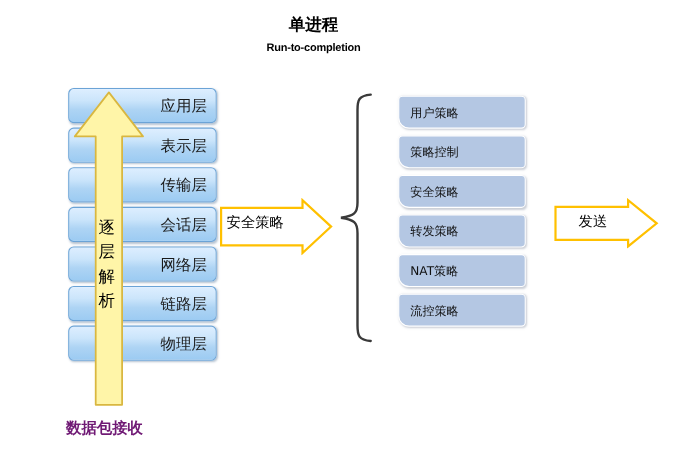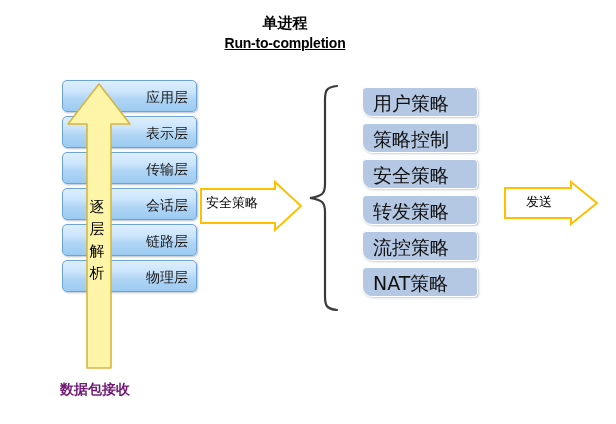--- a/index.html
+++ b/index.html
@@ -29,23 +29,22 @@
     left: 160px;
     top: 12px;
     width: 250px;
     text-align: center;
     font-weight: bold;
     font-size: 15px;
     line-height: 21px;
     color: #000;
   }
   .title-line-2 {
-    font-size: 14px;
+    font-size: 10px;
     letter-spacing: -0.2px;
-    text-decoration: underline;
   }
 
   
   .osi-stack {
     position: absolute;
     left: 62px;
     top: 80px;
     width: 135px;
   }
   .osi-box {
@@ -148,21 +147,21 @@
     border: 1px solid #ffffff;
     box-shadow: 1px 1px 2px rgba(120,130,150,0.4);
     box-sizing: border-box;
   }
   .policy-label {
     position: absolute;
     left: 10px;
     top: 0;
     height: 30px;
     line-height: 30px;
-    font-size: 19px;
+    font-size: 11px;
     color: #111;
     font-family: "DejaVu Sans", "Liberation Sans", sans-serif;
   }
 
   
   .send-arrow-wrap {
     position: absolute;
     left: 503px;
     top: 180px;
     width: 96px;
@@ -197,20 +196,23 @@
     <div class="osi-box">
       <span class="osi-label">表示层</span>
     </div>
     <div class="osi-box">
       <span class="osi-label">传输层</span>
     </div>
     <div class="osi-box">
       <span class="osi-label">会话层</span>
     </div>
     <div class="osi-box">
+      <span class="osi-label">网络层</span>
+    </div>
+    <div class="osi-box">
       <span class="osi-label">链路层</span>
     </div>
     <div class="osi-box">
       <span class="osi-label">物理层</span>
     </div>
   </div>
 
   <div class="up-arrow">
     <svg width="66" height="288" viewBox="0 0 66 288">
       <polygon points="33,2 64,42 45,42 45,286 21,286 21,42 2,42" fill="#FFF5A8" stroke="#D9B740" stroke-width="1.6" stroke-linejoin="round"></polygon>
@@ -245,24 +247,24 @@
     <div class="policy-box">
       <span class="policy-label">策略控制</span>
     </div>
     <div class="policy-box">
       <span class="policy-label">安全策略</span>
     </div>
     <div class="policy-box">
       <span class="policy-label">转发策略</span>
     </div>
     <div class="policy-box">
+      <span class="policy-label">NAT策略</span>
+    </div>
+    <div class="policy-box">
       <span class="policy-label">流控策略</span>
-    </div>
-    <div class="policy-box">
-      <span class="policy-label">NAT策略</span>
     </div>
   </div>
 
   <div class="send-arrow-wrap">
     <svg width="96" height="46" viewBox="0 0 96 46">
       <polygon points="2,8 68,8 68,2 94,23 68,44 68,38 2,38" fill="#FFFFFF" stroke="#FFC000" stroke-width="2" stroke-linejoin="miter"></polygon>
     </svg>
   </div>
   <div class="send-arrow-label">发送</div>
 

